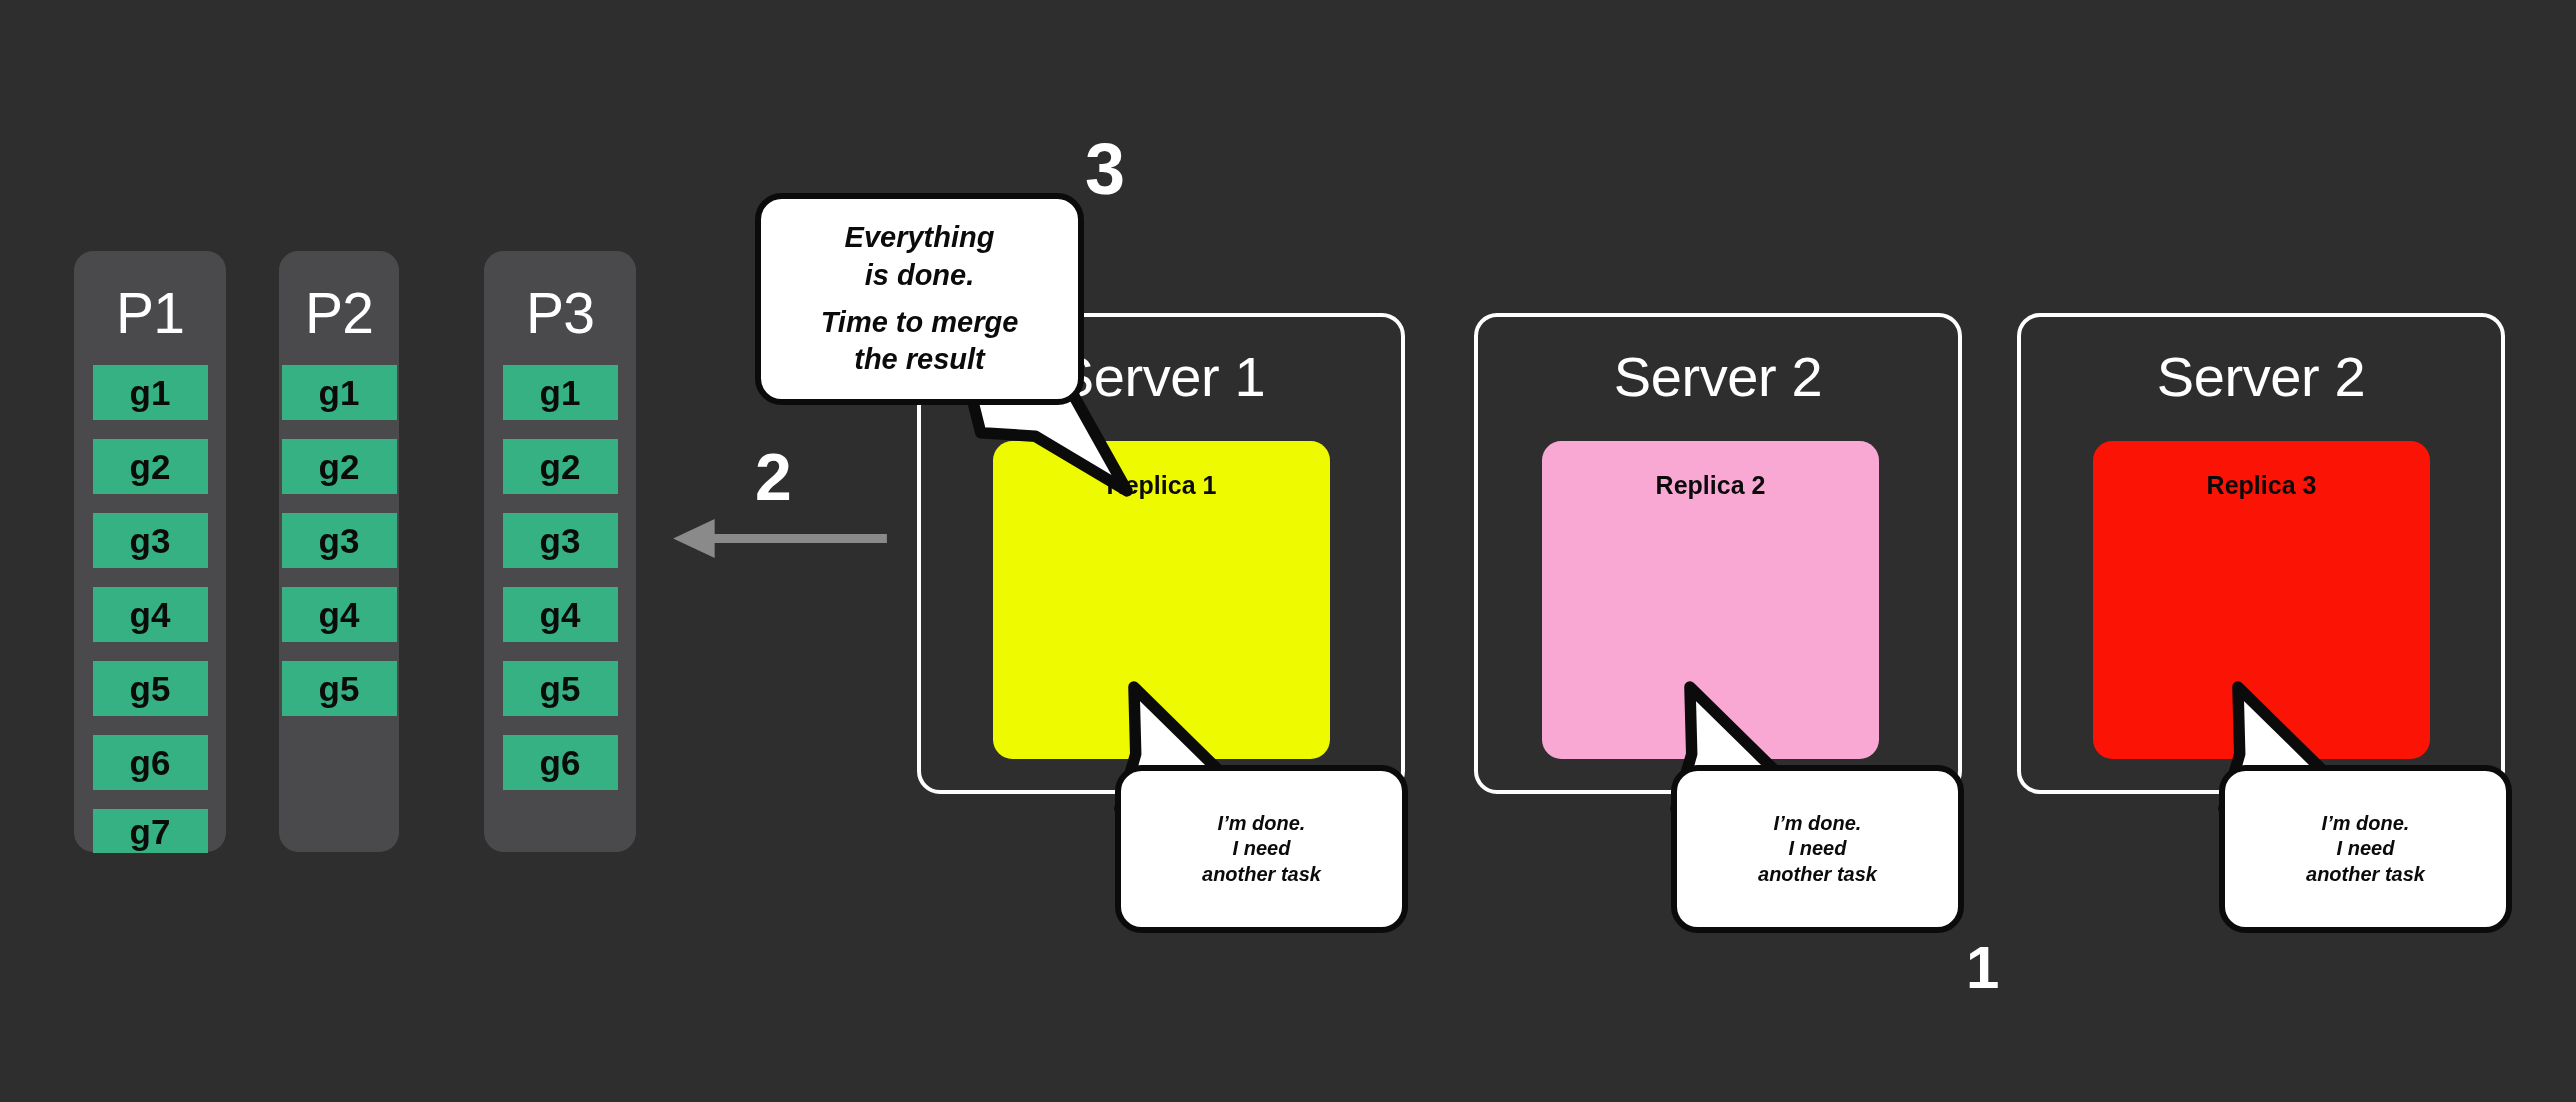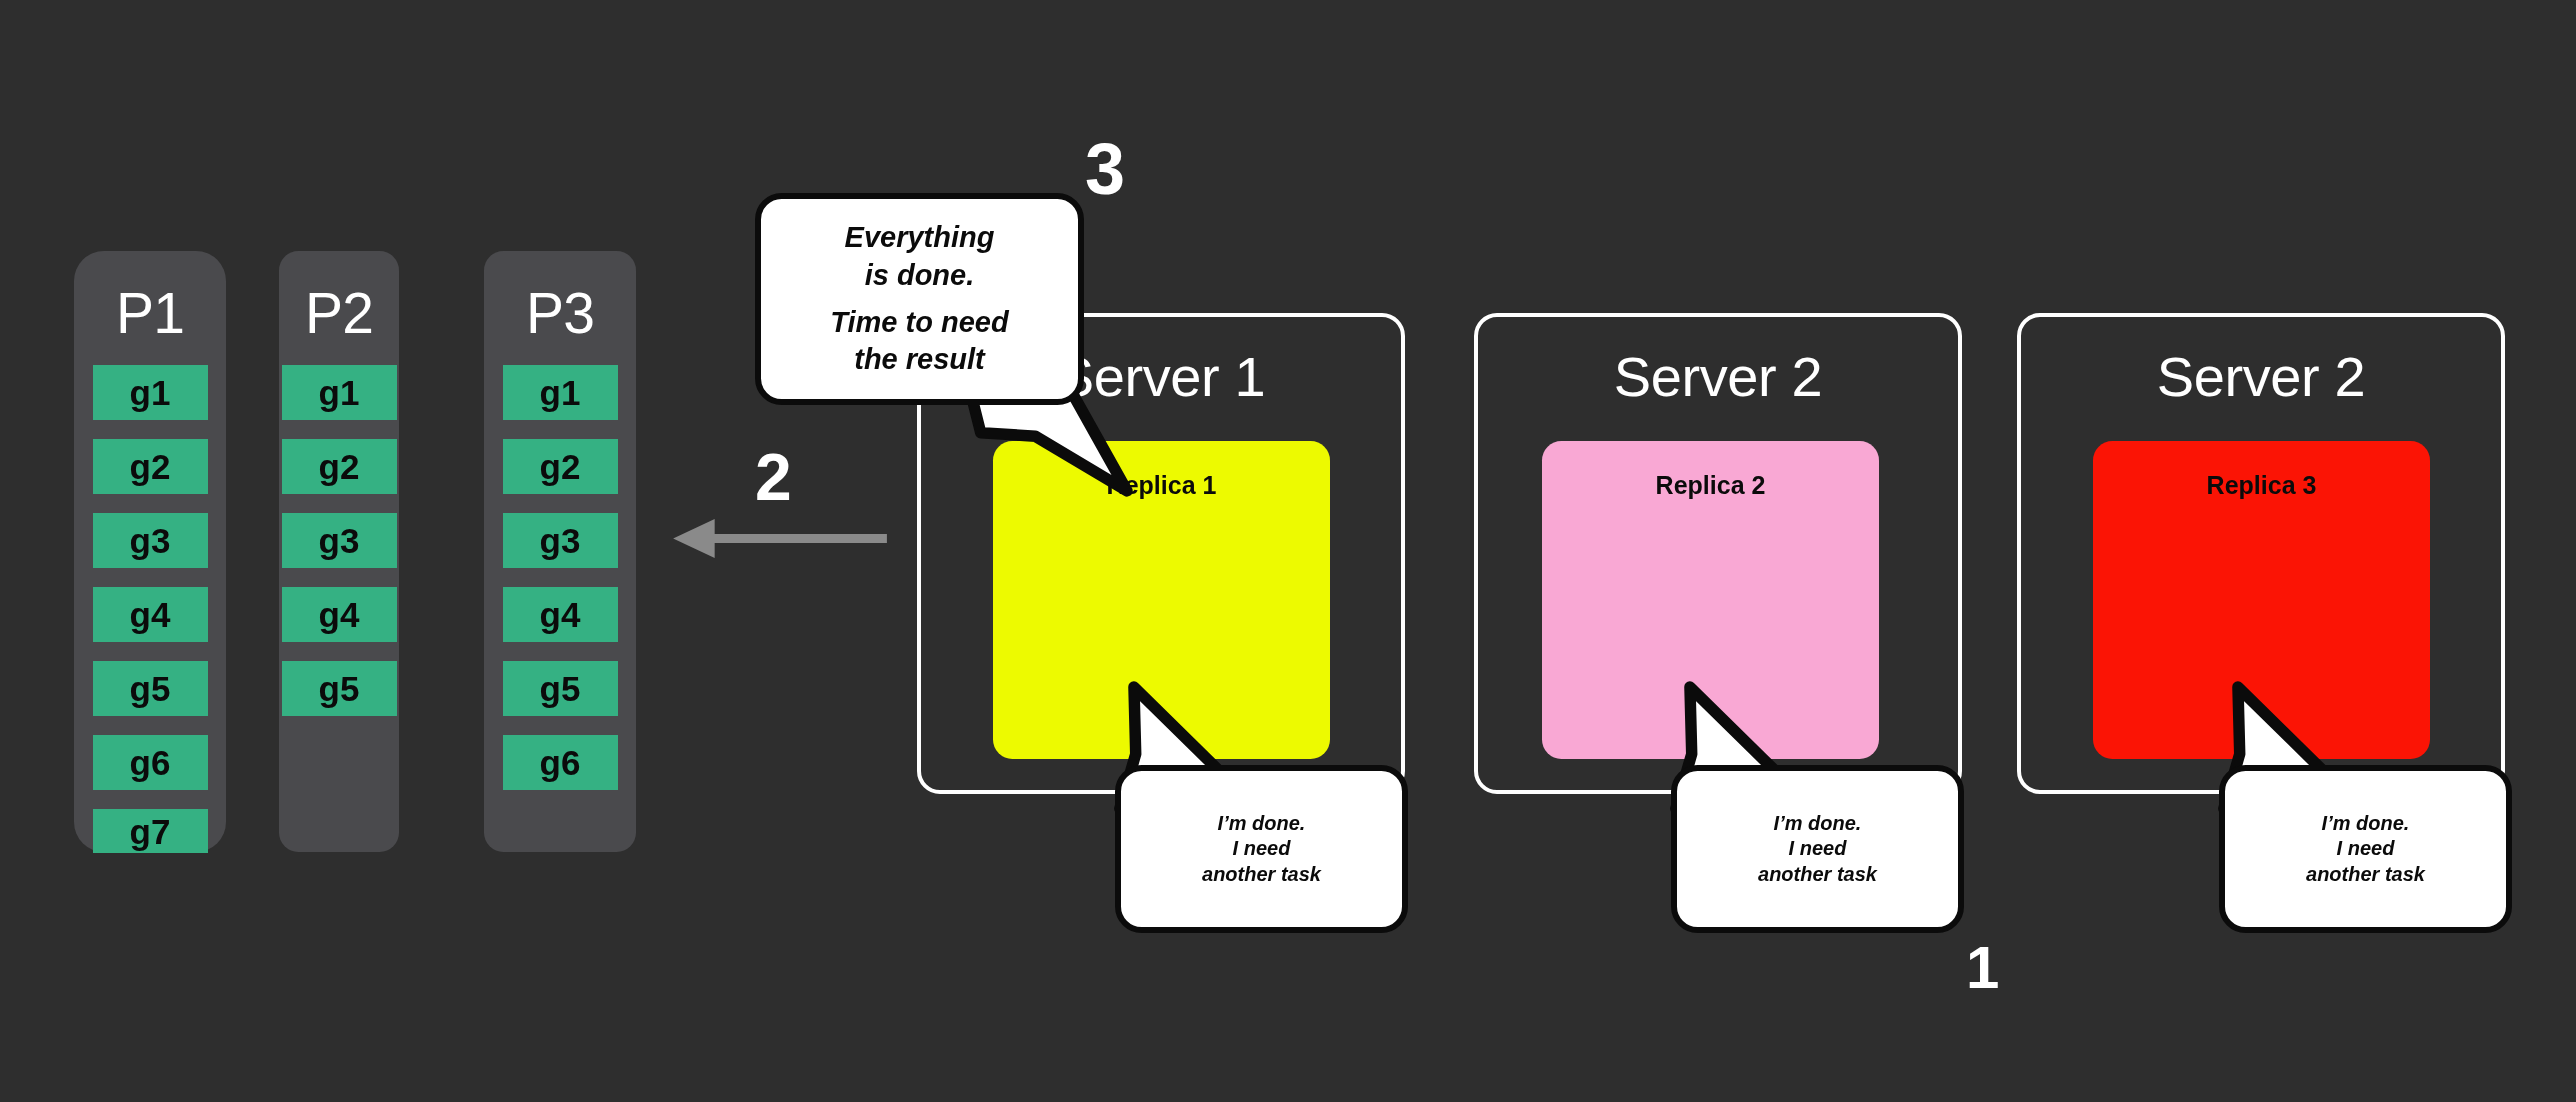--- a/index.html
+++ b/index.html
@@ -134,21 +134,21 @@
   }
 
   
   .arrow { position: absolute; }
 </style>
 </head>
 <body>
 
 <div id="stage">
 
-  <div class="partition" style="left:74px; top:251px; width:152px; height:601px;border-radius:30px;">
+  <div class="partition" style="left:74px; top:251px; width:152px; height:601px;">
     <div class="partition-title">P1</div>
     <div class="chunk-stack">
       <div class="chunk" style="width:115px;height:55px;">g1</div>
       <div class="chunk" style="width:115px;height:55px;">g2</div>
       <div class="chunk" style="width:115px;height:55px;">g3</div>
       <div class="chunk" style="width:115px;height:55px;">g4</div>
       <div class="chunk" style="width:115px;height:55px;">g5</div>
       <div class="chunk" style="width:115px;height:55px;">g6</div>
       <div class="chunk" style="width:115px;height:44px;">g7</div>
     </div>
@@ -202,21 +202,21 @@
     </div>
   </div>
 
   <svg class="tail" style="left:954px; top:371px; z-index:5;" width="212" height="141" viewBox="0 0 240 160">
     <path d="M 14 6 L 130 18 L 196 136 L 92 74 L 30 70 Z" fill="#ffffff" stroke="#0b0b0b" stroke-width="13" stroke-linejoin="round"></path>
   </svg>
 
   <div class="bubble bubble-lg" style="left:755px; top:193px; width:329px; height:212px; z-index:6;">
     <span class="line">Everything</span>
     <span class="line">is done.</span>
-    <span class="line" style="margin-top:10.6px;">Time to need</span>
+    <span class="line" style="margin-top:10.6px;">Time to merge</span>
     <span class="line">the result</span>
   </div>
 
   <svg class="tail" style="left:1109px; top:680px; z-index:5;" width="168" height="141" viewBox="0 0 190 160">
     <path d="M 28 8 L 150 128 L 46 120 L 12 146 L 30 84 Z" fill="#ffffff" stroke="#0b0b0b" stroke-width="13" stroke-linejoin="round"></path>
   </svg>
   <div class="bubble bubble-sm" style="left:1115px; top:765px; width:293px; height:168px; z-index:6;">
     <span class="line">I’m done.</span>
     <span class="line">I need</span>
     <span class="line">another task</span>

